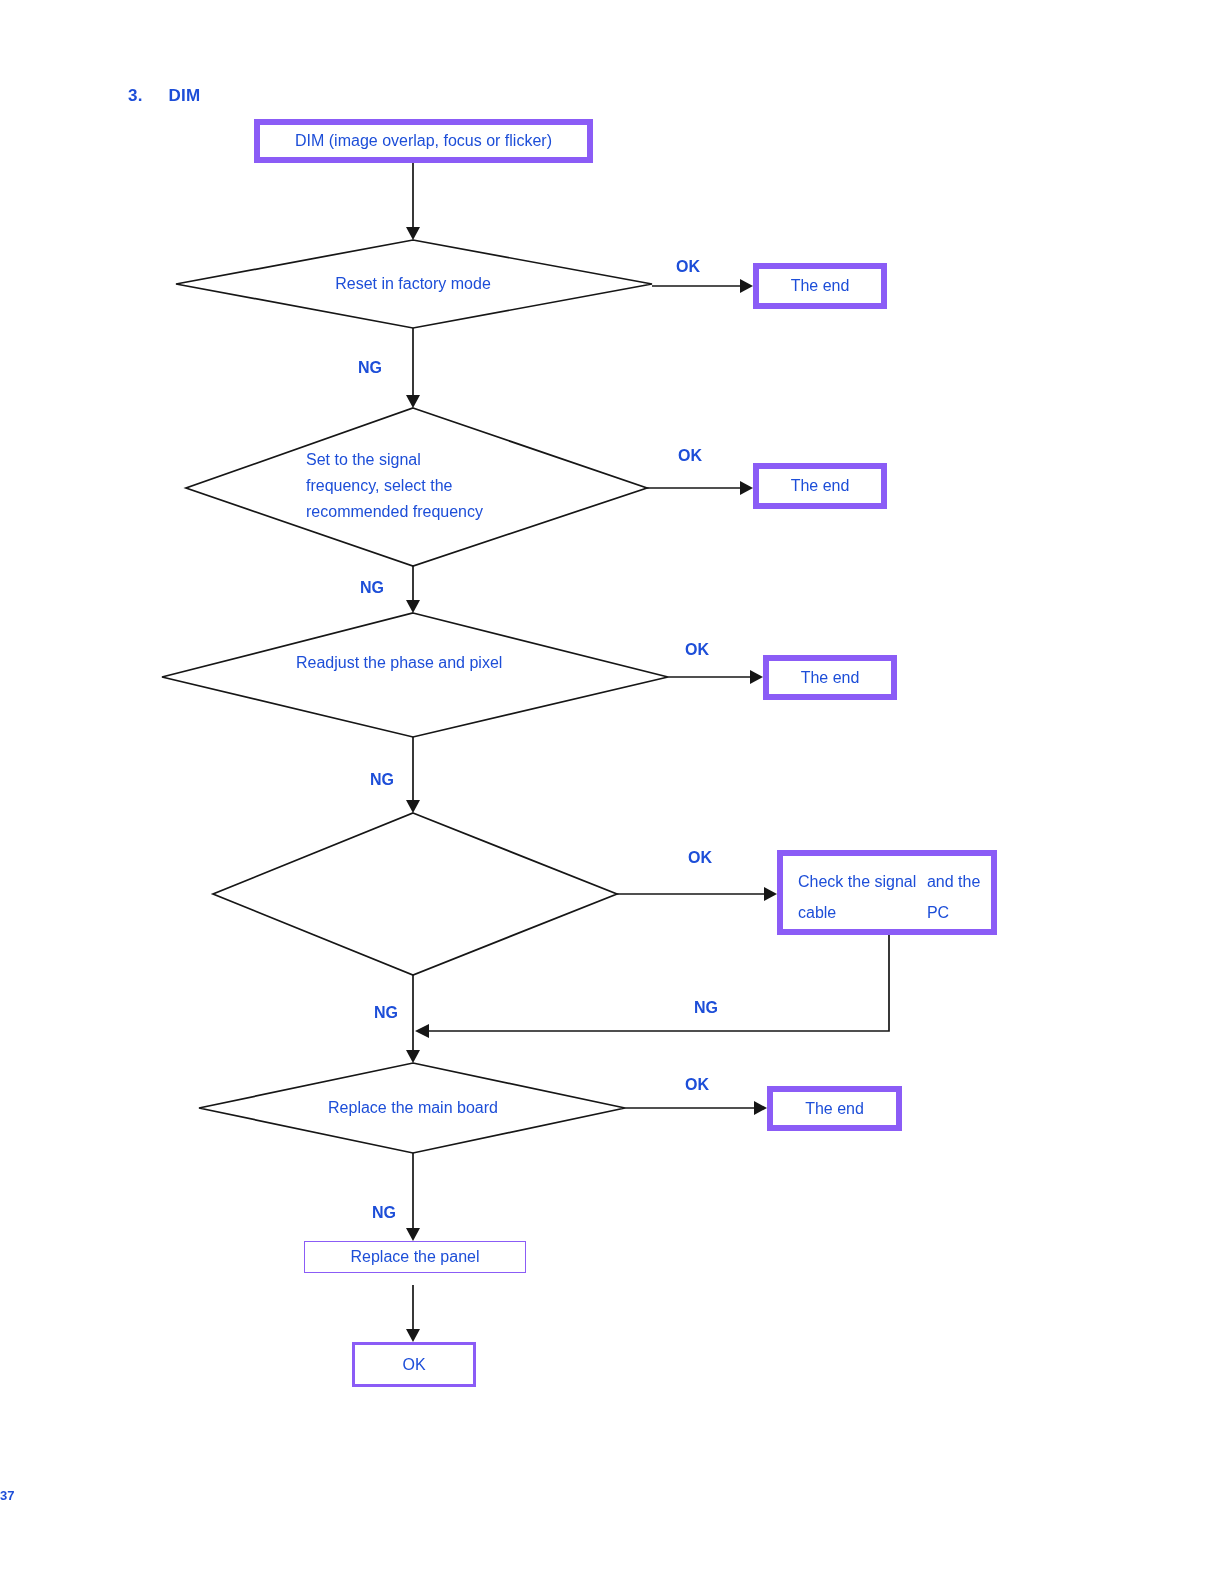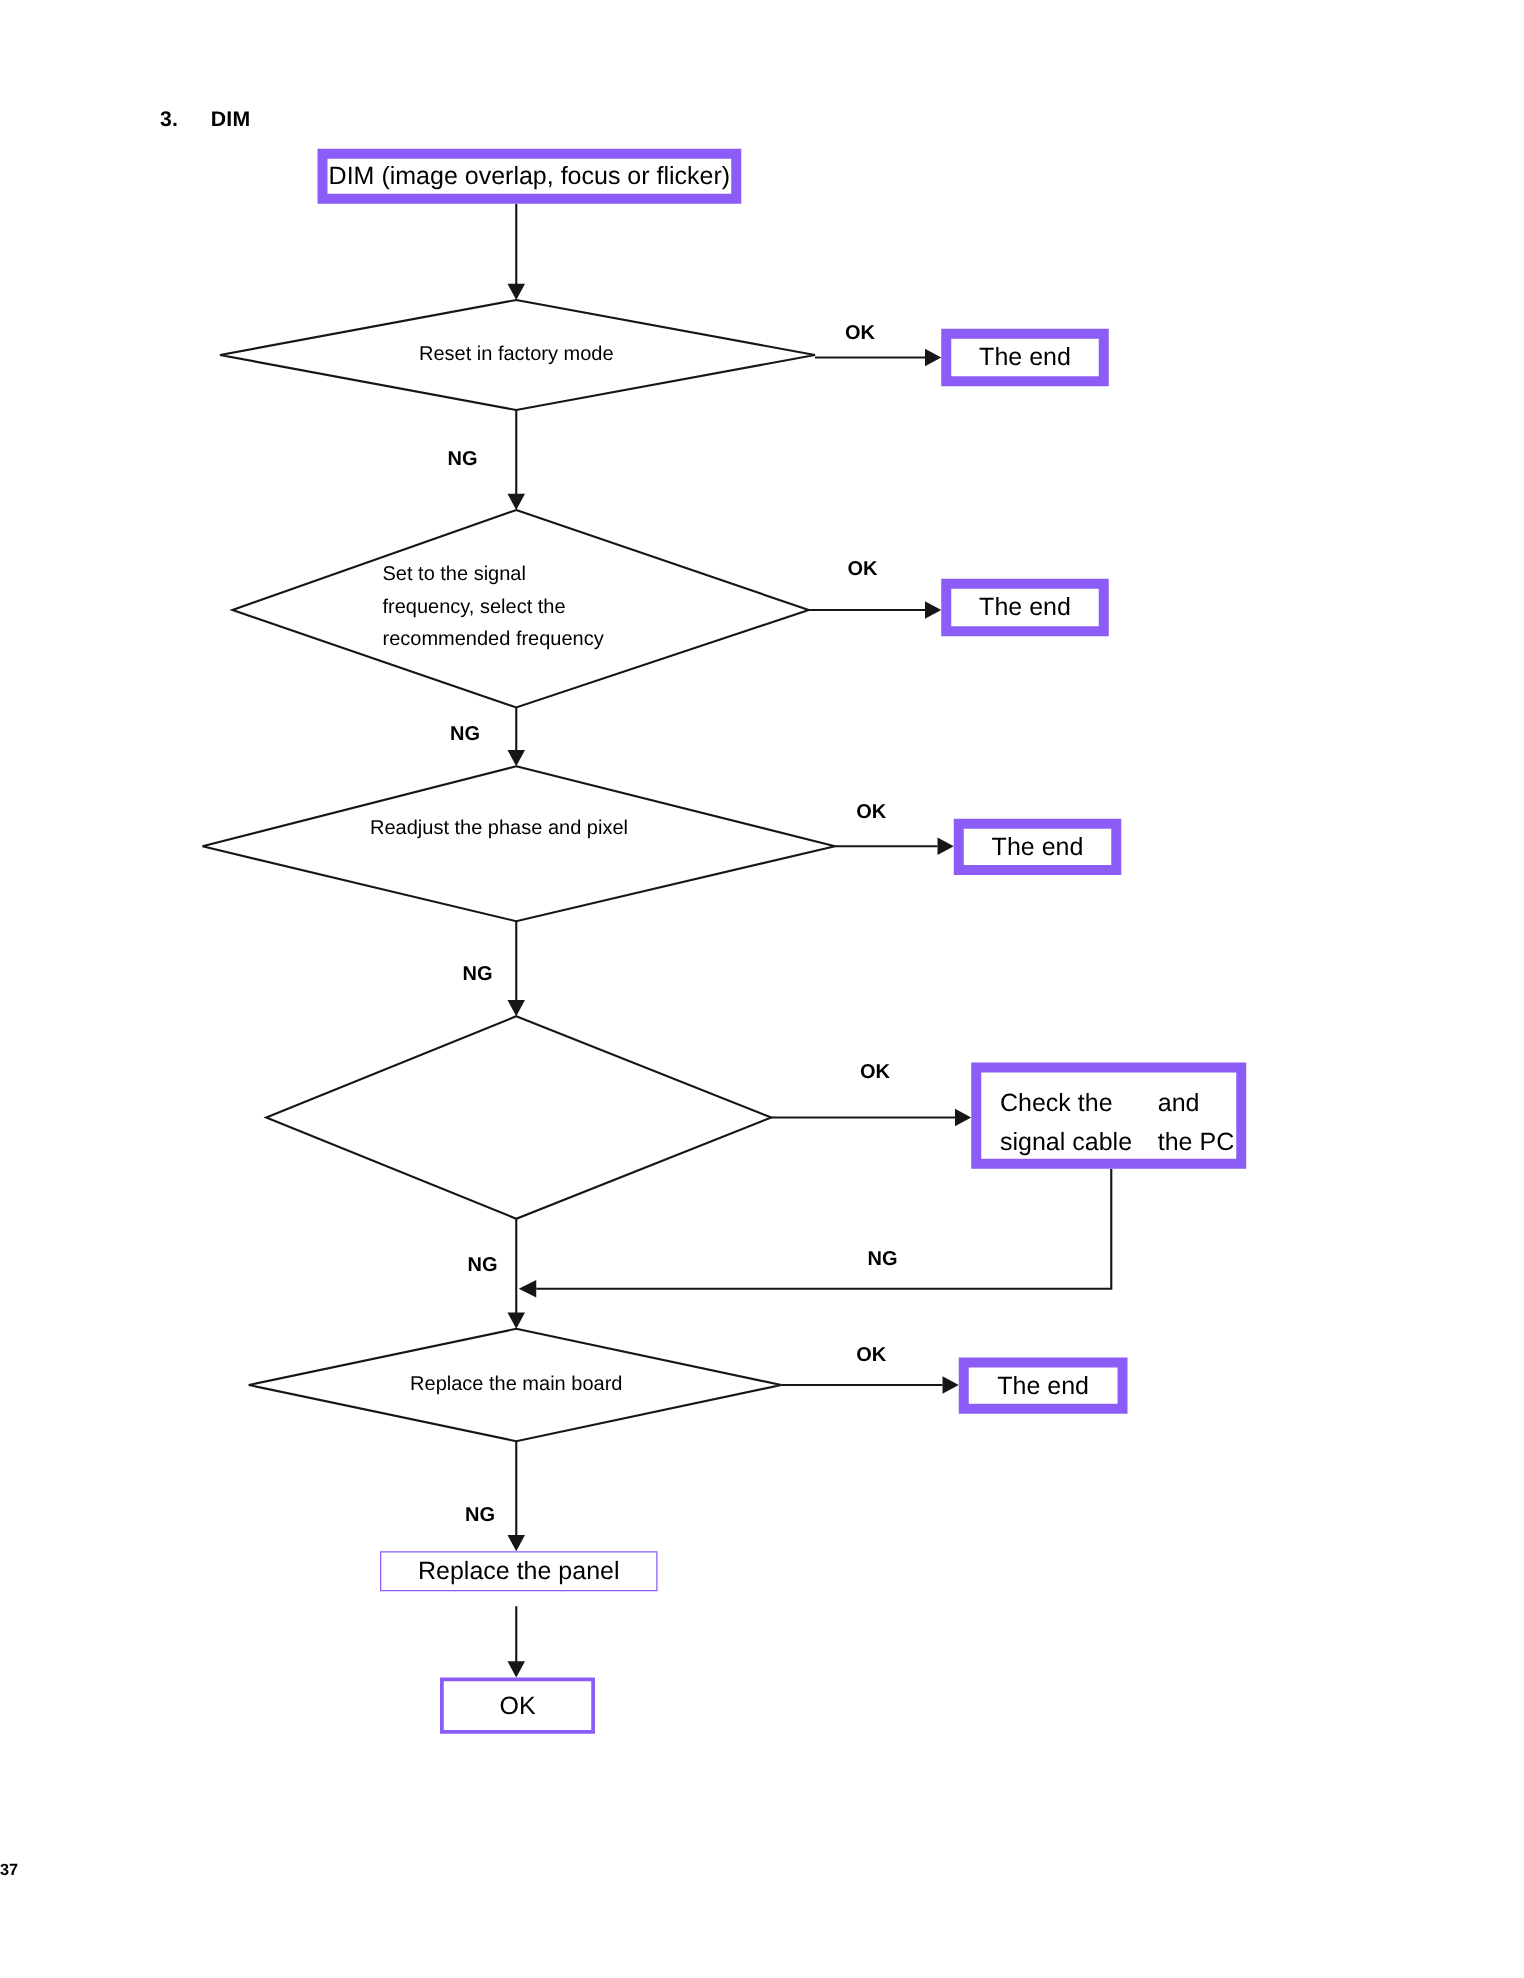--- a/index.html
+++ b/index.html
@@ -2,38 +2,38 @@
 <html><head>
 <meta charset="utf-8">
 <style>
   html, body { margin: 0; padding: 0; background: #ffffff; }
   .canvas {
     position: relative;
     width: 1219px;
     height: 1582px;
     background: #ffffff;
     font-family: "Liberation Sans", "DejaVu Sans", sans-serif;
-    color: #000000;
+    color: #1d4ed8;
     overflow: hidden;
   }
   svg.connectors { position: absolute; left: 0; top: 0; }
   svg.connectors path { stroke: #161616; stroke-width: 1.7; fill: none; }
   svg.connectors polygon.diamond { fill: #ffffff; stroke: #161616; stroke-width: 1.7; }
   svg.connectors polygon.arrowhead { fill: #161616; stroke: none; }
   .title {
     position: absolute; left: 128px; top: 86px;
     font-size: 17px; font-weight: bold; letter-spacing: 0.2px;
   }
   .title .num { display: inline-block; }
   .title .name { display: inline-block; margin-left: 21px; }
   .box {
     position: absolute; background: #ffffff;
-    border: 8px solid #8b5cf6; box-sizing: border-box;
+    border: 6px solid #8b5cf6; box-sizing: border-box;
     display: flex; align-items: center; justify-content: center;
-    font-size: 20px; line-height: 20px;
+    font-size: 16px; line-height: 20px;
   }
   .box.thin  { border-width: 1.5px; }
   .box.thick { border-width: 3px; }
   .box.left-text {
     justify-content: flex-start; align-items: flex-start;
     flex-direction: row; padding: 10px 0 0 15px; line-height: 31px;
   }
   .node-text {
     position: absolute; font-size: 16px; line-height: 26px;
   }

